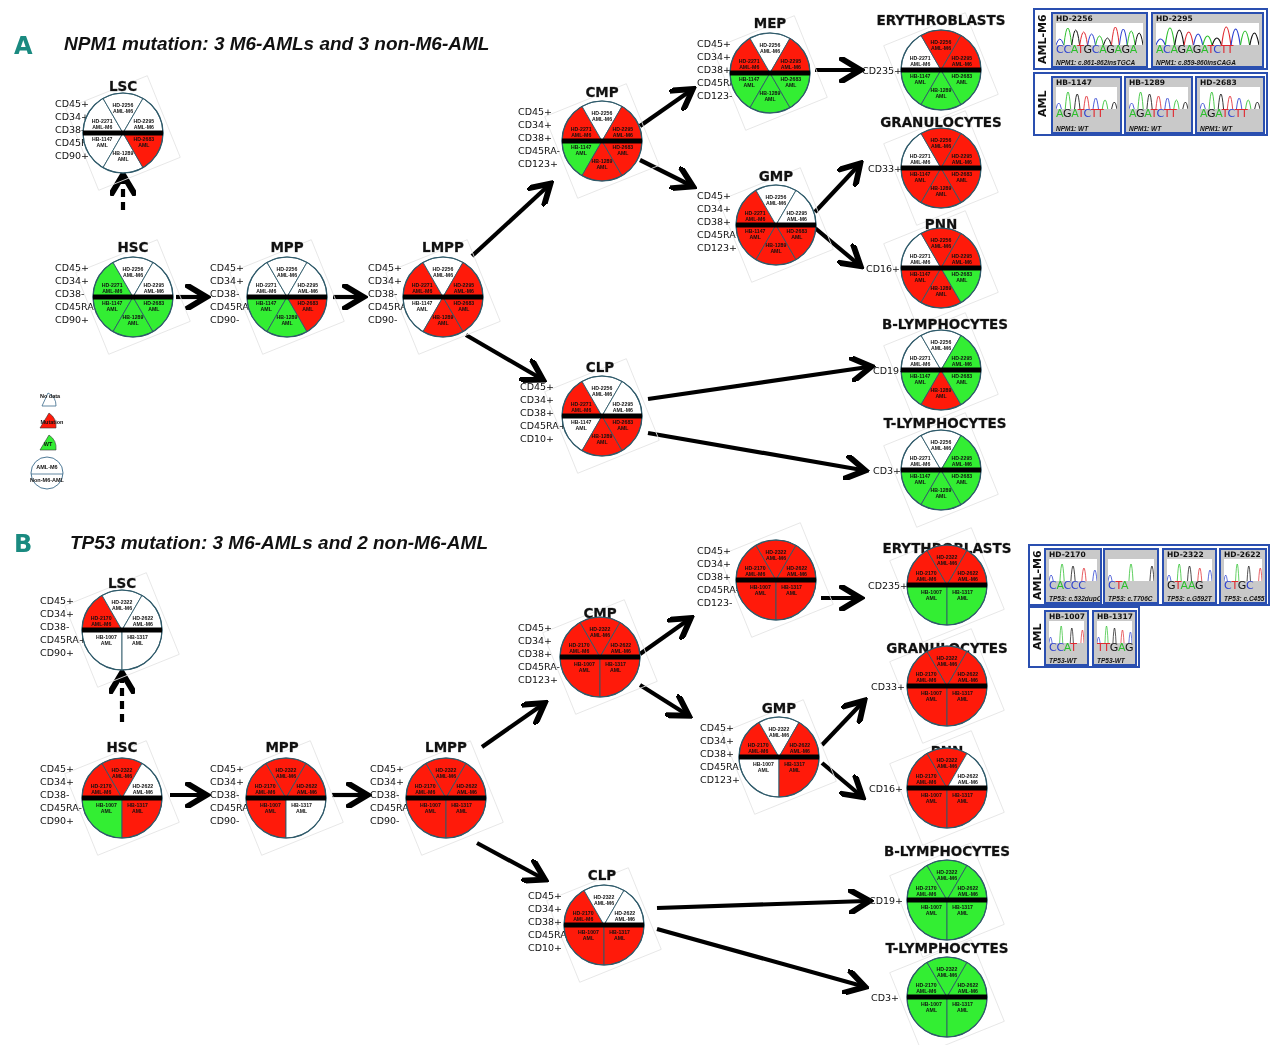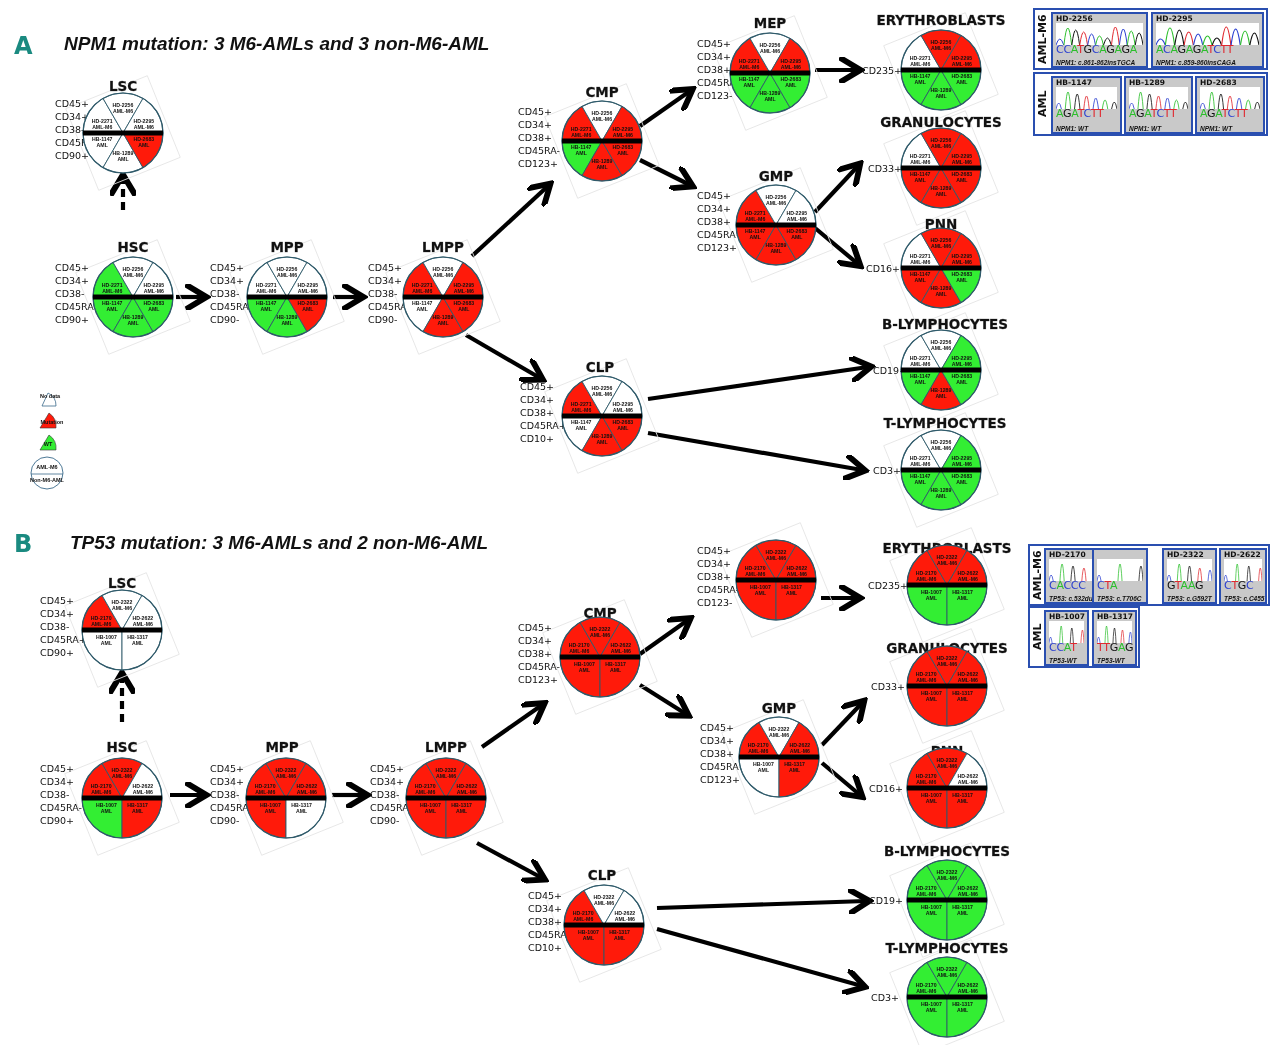--- a/index.html
+++ b/index.html
@@ -647,21 +647,21 @@
         <div class="seq-trace"><svg width="100%" height="100%" viewBox="0 0 90 22" preserveAspectRatio="none">
             <path d="M0,22 Q4,10 8,22" fill="none" stroke="#2a3fd0" stroke-width="1"></path>
             <path d="M20.5,22 Q24.5,-12 28.5,22" fill="none" stroke="#2bbf2b" stroke-width="1"></path>
             <path d="M41,22 Q45,-8 49,22" fill="none" stroke="#111111" stroke-width="1"></path>
             <path d="M61.5,22 Q65.5,-4 69.5,22" fill="none" stroke="#e0282f" stroke-width="1"></path>
             <path d="M82,22 Q86,0 90,22" fill="none" stroke="#2a3fd0" stroke-width="1"></path>
           </svg></div>
         <div class="seq-bases"><span style="color: rgb(42, 63, 208);">C</span><span style="color: rgb(43, 191, 43);">A</span><span style="color: rgb(42, 63, 208);">C</span><span style="color: rgb(42, 63, 208);">C</span><span style="color: rgb(42, 63, 208);">C</span></div>
         <div class="seq-note">TP53: c.532dupC</div>
       </div>
-      <div class="seq-box" style="left: 62px; top: 2px; width: 56px; height: 56px;">
+      <div class="seq-box" style="left: 73px; top: 2px; width: 56px; height: 56px;">
         <div class="seq-trace"><svg width="100%" height="100%" viewBox="0 0 90 22" preserveAspectRatio="none">
             <path d="M0,22 Q4,10 8,22" fill="none" stroke="#2a3fd0" stroke-width="1"></path>
             <path d="M41,22 Q45,-12 49,22" fill="none" stroke="#2bbf2b" stroke-width="1"></path>
             <path d="M82,22 Q86,-8 90,22" fill="none" stroke="#111111" stroke-width="1"></path>
           </svg></div>
         <div class="seq-bases"><span style="color: rgb(42, 63, 208);">C</span><span style="color: rgb(224, 40, 47);">T</span><span style="color: rgb(43, 191, 43);">A</span></div>
         <div class="seq-note">TP53: c.T706C</div>
       </div>
       <div class="seq-box" style="left: 132px; top: 2px; width: 55px; height: 56px;">
         <div class="seq-id">HD-2322</div>

